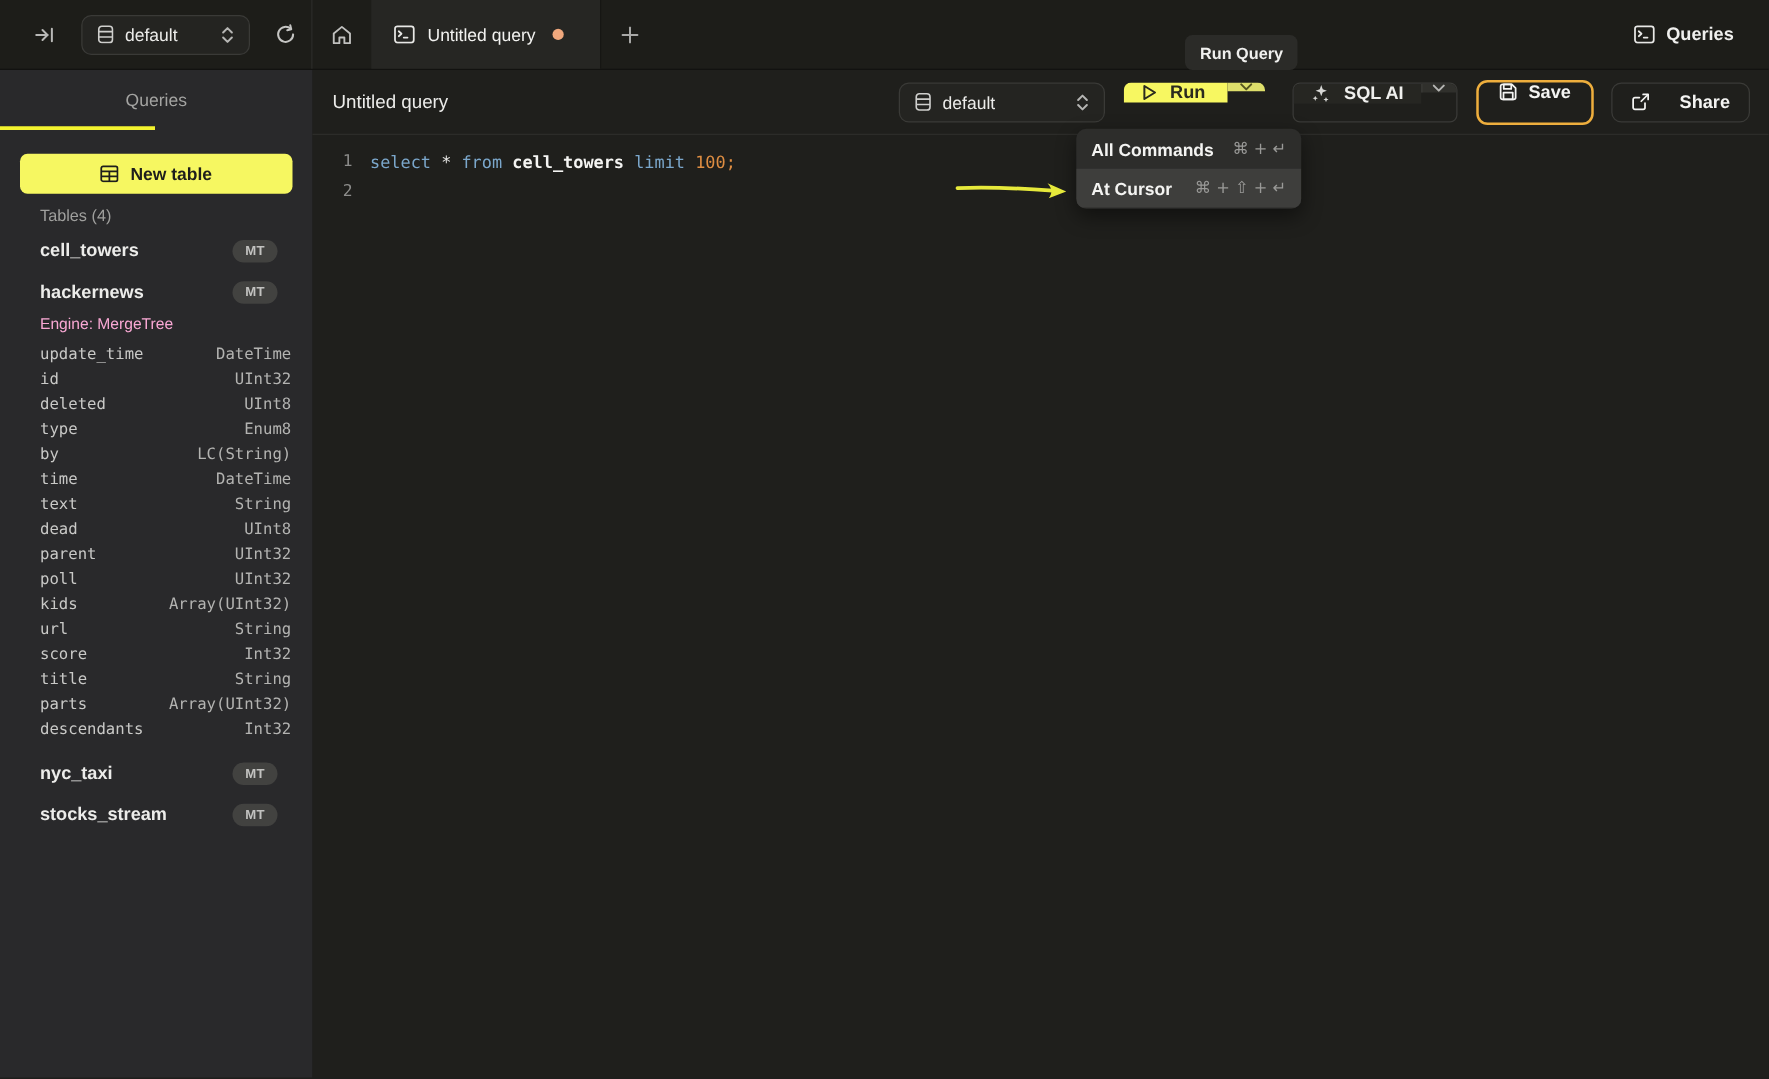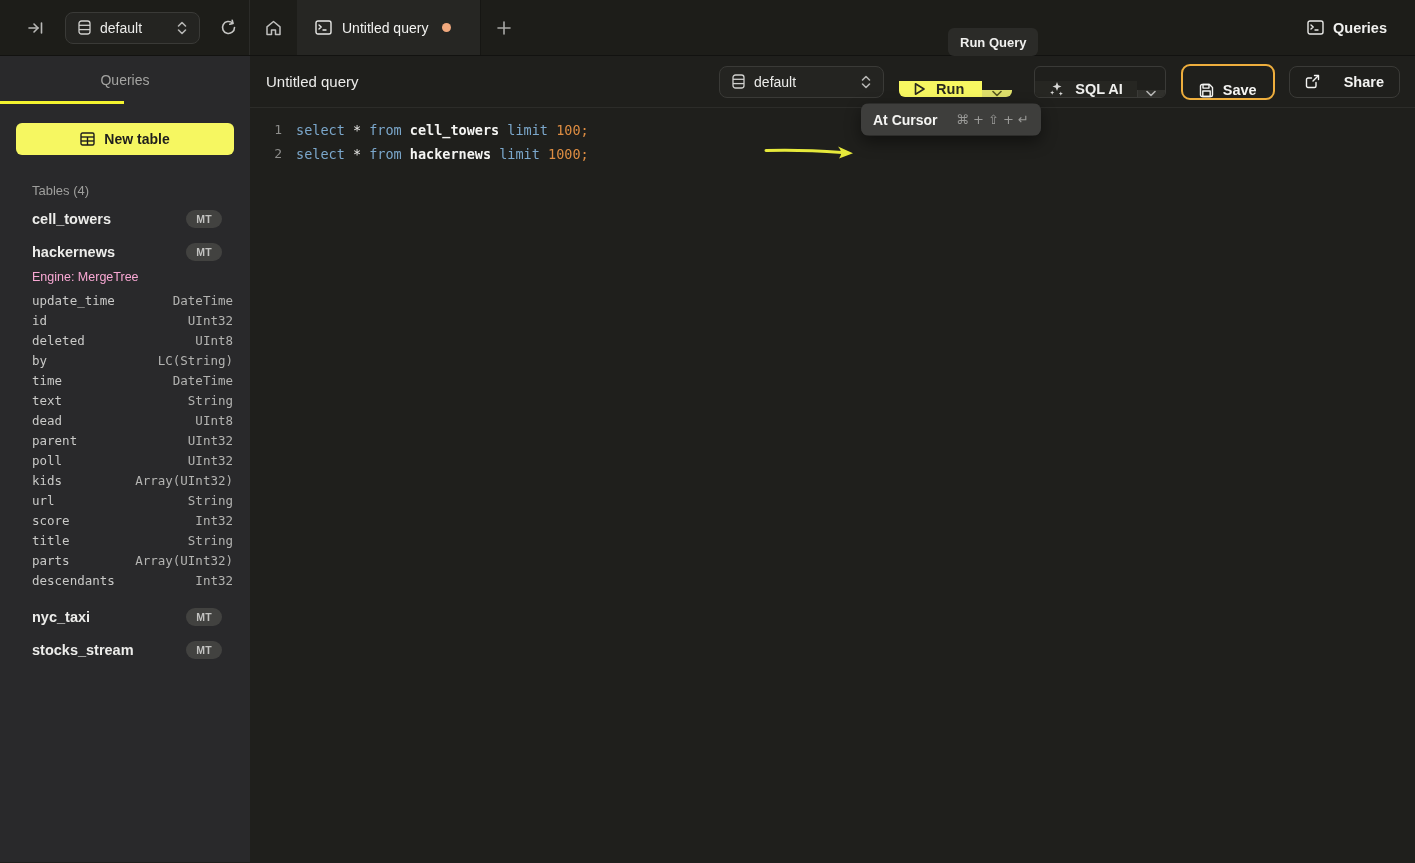--- a/index.html
+++ b/index.html
@@ -31,42 +31,42 @@
   
   .sidebar { width:250px; flex:0 0 250px; background:#29292b; display:flex; flex-direction:column; }
   .side-tabs { display:flex; height:48px; position:relative; flex:0 0 48px; }
   .side-tab { flex:1; display:flex; align-items:center; justify-content:center; font-size:14px; color:#a4a4a2; cursor:pointer; }
   .side-tab.active { color:#f4f4f2; font-weight:600; }
   .side-underline { position:absolute; left:0; bottom:0; width:124px; height:3px; background:#f3f32f; }
   .newtable-btn { margin:19px 16px 0 16px; height:32px; display:flex; align-items:center; justify-content:center; gap:9px; background:#f6f761; color:#1e1e1c; border:none; border-radius:6px; font-size:14px; font-weight:600; cursor:pointer; }
   .search-box { margin:16px 16px 0 16px; height:32px; display:flex; align-items:center; gap:9px; padding:0 11px; border:1px solid #414143; border-radius:8px; color:#8b8b8d; }
   .search-box input { background:transparent; border:none; outline:none; color:#d8d8d6; font-size:14px; width:100%; font-family:inherit; }
   .search-box input::placeholder { color:#8b8b8d; }
-  .section-label { margin:28px 0 4px 32px; font-size:13px; color:#9f9f9d; }
+  .section-label { margin:10px 0 4px 32px; font-size:13px; color:#9f9f9d; }
   .table-row { display:flex; align-items:center; height:33px; padding:0 28px 0 32px; cursor:pointer; }
   .table-name { font-size:14.5px; font-weight:600; color:#ececea; }
   .mt-badge { margin-left:auto; background:#424240; color:#c2c2c0; font-size:10.5px; font-weight:700; letter-spacing:.3px; border-radius:10px; padding:3px 10px; }
   .engine-line { padding:2px 0 6px 32px; font-size:12.5px; color:#f9a8d4; }
   .col-row { display:flex; align-items:center; height:20px; padding:0 17px 0 32px; font-family:"DejaVu Sans Mono","Liberation Mono",monospace; font-size:12.5px; color:#c9c9c7; }
   .col-type { margin-left:auto; color:#b3b3b1; }
   .gap-after-cols { height:10px; }
 
   
   .main { flex:1; display:flex; flex-direction:column; background:#1f1f1c; }
   .main-header { height:52px; flex:0 0 52px; display:flex; align-items:center; padding:0 15px 0 16px; border-bottom:1px solid #2c2c29; }
   .main-title { font-size:15px; color:#ececea; }
   .header-controls { margin-left:auto; display:flex; align-items:center; }
   .main-header .select-pill { width:165px; }
-  .split-btn { display:flex; align-items:flex-end; height:31px; border-radius:6px; overflow:hidden; margin-left:15px; cursor:pointer; }
+  .split-btn { display:flex; align-items:flex-start; height:31px; border-radius:6px; overflow:hidden; margin-left:15px; cursor:pointer; }
   .run-main { display:flex; align-items:center; gap:10px; padding:0 18px 0 14px; background:#f7f761; color:#2a2a1e; font-size:14.5px; font-weight:600; border:none; cursor:pointer; }
   .run-caret { width:30px; display:flex; align-items:center; justify-content:center; background:#dedf6b; color:#55551f; border:none; cursor:pointer; }
   .sqlai { margin-left:22px; border:1px solid #3a3a37; height:32px; }
   .sqlai-main { display:flex; align-items:center; gap:10px; padding:0 14px; background:#262622; color:#f0f0ee; font-size:14.5px; font-weight:600; border:none; cursor:pointer; }
   .sqlai-caret { width:28px; display:flex; align-items:center; justify-content:center; background:#30302c; color:#b5b5b3; border:none; border-left:1px solid #3a3a37; cursor:pointer; }
-  .save-btn { margin-left:15px; height:36px; display:flex; align-items:flex-end; gap:9px; padding:0 16px; background:transparent; border:2px solid #eeae3d; border-radius:9px; color:#f4f4f2; font-size:14.5px; font-weight:600; cursor:pointer; }
+  .save-btn { margin-left:15px; height:36px; display:flex; align-items:flex-start; gap:9px; padding:0 16px; background:transparent; border:2px solid #eeae3d; border-radius:9px; color:#f4f4f2; font-size:14.5px; font-weight:600; cursor:pointer; }
   .share-btn { margin-left:14px; height:32px; display:flex; align-items:center; gap:24px; padding:0 15px; background:transparent; border:1px solid #3a3a37; border-radius:8px; color:#f4f4f2; font-size:14.5px; font-weight:600; cursor:pointer; }
 
   
   .editor { flex:1; padding-top:10px; font-family:"DejaVu Sans Mono","Liberation Mono",monospace; font-size:13.5px; }
   .code-line { display:flex; line-height:24px; }
   .gutter { width:32px; flex:0 0 32px; text-align:right; color:#8d8d8b; font-size:13px; }
   .code-text { padding-left:14px; white-space:pre; }
   .tok-kw { color:#7ba7cb; }
   .tok-op { color:#e9e9e7; }
   .tok-tbl { color:#f4f4f2; font-weight:700; }
@@ -204,20 +204,24 @@
             <span class="col-name">update_time</span>
             <span class="col-type">DateTime</span>
           </div>
           <div class="col-row">
             <span class="col-name">id</span>
             <span class="col-type">UInt32</span>
           </div>
           <div class="col-row">
             <span class="col-name">deleted</span>
             <span class="col-type">UInt8</span>
+          </div>
+          <div class="col-row">
+            <span class="col-name">type</span>
+            <span class="col-type">Enum8</span>
           </div>
           <div class="col-row">
             <span class="col-name">by</span>
             <span class="col-type">LC(String)</span>
           </div>
           <div class="col-row">
             <span class="col-name">time</span>
             <span class="col-type">DateTime</span>
           </div>
           <div class="col-row">
@@ -357,30 +361,33 @@
       </div>
 
       <div class="editor">
         <div id="code-lines">
             <div class="code-line">
               <span class="gutter">1</span>
               <span class="code-text"><span class="tok-kw">select </span><span class="tok-op">* </span><span class="tok-kw">from </span><span class="tok-tbl">cell_towers </span><span class="tok-kw">limit </span><span class="tok-num">100</span><span class="tok-punc">;</span></span>
             </div>
             <div class="code-line">
               <span class="gutter">2</span>
-              <span class="code-text"><span class="tok-kw">select </span><span class="tok-op">* </span><span class="tok-kw">from </span><span class="tok-tbl">hackernews </span><span class="tok-kw">limit </span><span class="tok-num">1000</span><span class="tok-punc">;</span></span>
             </div>
           </div>
       </div>
     </div>
   </div>
 
   <div class="tooltip">Run Query</div>
 
   <div class="run-menu" id="run-menu">
+      <div class="menu-item">
+        <span class="menu-label">All Commands</span>
+        <span class="menu-shortcut">⌘ + ↵</span>
+      </div>
       <div class="menu-item highlighted">
         <span class="menu-label">At Cursor</span>
         <span class="menu-shortcut">⌘ + ⇧ + ↵</span>
       </div>
     </div>
 
   <div class="annot-arrow">
     <svg width="95" height="26" viewBox="0 0 95 26" fill="none">
       <path d="M4 11.5 C 32 10.5, 60 12, 80 13.5" stroke="#e6e93b" stroke-width="3" stroke-linecap="round"></path>
       <path d="M76 7.5 L91 14.2 L77 19.5 C 80 15.5, 80 12, 76 7.5 Z" fill="#e6e93b"></path>

